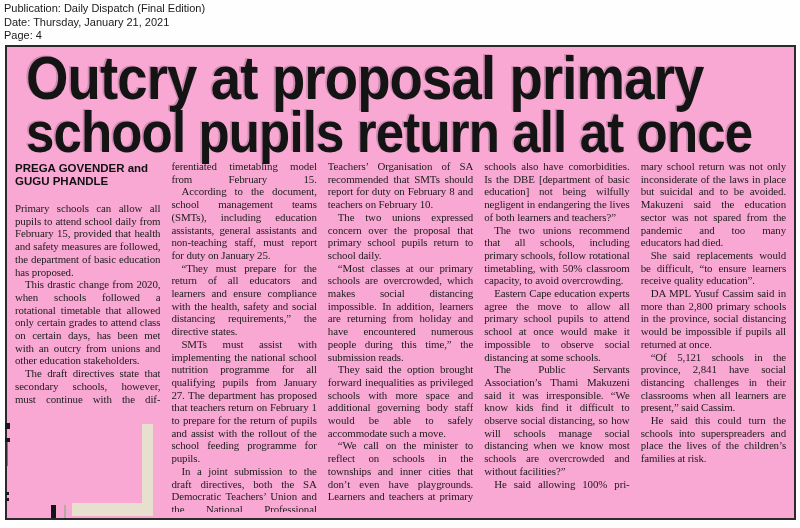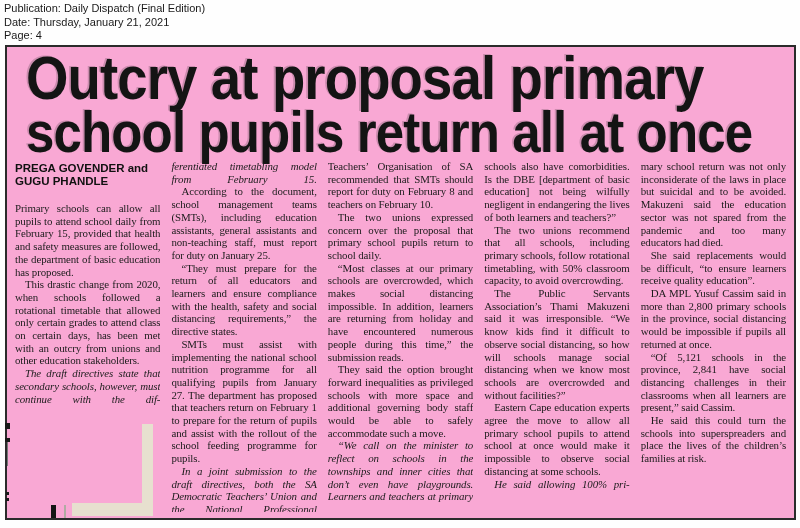--- a/index.html
+++ b/index.html
@@ -26,21 +26,21 @@
 
   
   .cols{position:absolute;left:8px;top:113px;width:771px;height:352px;
         display:flex;gap:11px;}
   .col{flex:1 1 0;overflow:hidden;}
   .byline{font-family:"Liberation Sans",sans-serif;font-weight:bold;
           font-size:11.5px;line-height:13px;margin:2px 0 14px 0;color:#111;}
   .col p{margin:0;font-size:10.9px;line-height:12.7px;text-align:justify;
          letter-spacing:-0.1px;color:#1b1b1b;}
   .col p.ind{text-indent:10px;}
-  .col p.cut{text-align-last:justify;font-style:italic;}
+  .col p.cut{text-align-last:justify;}
 
   
   .art{position:absolute;}
   .beige-v{left:142px;top:424px;width:11px;height:90px;}
   .beige-h{left:72px;top:503px;width:81px;height:13px;}
   .bar-black{left:51px;top:505px;width:5px;height:13px;background:#141414;}
   .bar-gray{left:64px;top:505px;width:2px;height:13px;background:#b0aca2;}
   .nub1{left:5px;top:423px;width:5px;height:6px;background:#1a1a1a;}
   .nub2{left:5px;top:438px;width:5px;height:4px;background:#1a1a1a;}
   .tick-line{left:7px;top:442px;width:1px;height:24px;background:#777;}
@@ -94,22 +94,22 @@
         <p>Teachers’ Organisation of SA recommended that SMTs should report for duty on February 8 and teachers on February 10.</p>
         <p class="ind">The two unions expressed concern over the proposal that primary school pupils return to school daily.</p>
         <p class="ind">“Most classes at our primary schools are overcrowded, which makes social distancing impossible. In addition, learners are returning from holiday and have encountered numerous people during this time,” the submission reads.</p>
         <p class="ind">They said the option brought forward inequalities as privileged schools with more space and additional governing body staff would be able to safely accommodate such a move.</p>
         <p class="ind cut">“We call on the minister to reflect on schools in the townships and inner cities that don’t even have playgrounds. Learners and teachers at primary</p>
       </div>
 
       <div class="col">
         <p>schools also have comorbidities. Is the DBE [department of basic education] not being wilfully negligent in endangering the lives of both learners and teachers?”</p>
         <p class="ind">The two unions recommend that all schools, including primary schools, follow rotational timetabling, with 50% classroom capacity, to avoid overcrowding.</p>
+        <p class="ind">Eastern Cape education experts agree the move to allow all primary school pupils to attend school at once would make it impossible to observe social distancing at some schools.</p>
         <p class="ind">The Public Servants Association’s Thami Makuzeni said it was irresponsible. “We know kids find it difficult to observe social distancing, so how will schools manage social distancing when we know most schools are overcrowded and without facilities?”</p>
-        <p class="ind">Eastern Cape education experts agree the move to allow all primary school pupils to attend school at once would make it impossible to observe social distancing at some schools.</p>
         <p class="ind cut">He said allowing 100% pri-</p>
       </div>
 
       <div class="col">
         <p>mary school return was not only inconsiderate of the laws in place but suicidal and to be avoided. Makuzeni said the education sector was not spared from the pandemic and too many educators had died.</p>
         <p class="ind">She said replacements would be difficult, “to ensure learners receive quality education”.</p>
         <p class="ind">DA MPL Yusuf Cassim said in more than 2,800 primary schools in the province, social distancing would be impossible if pupils all returned at once.</p>
         <p class="ind">“Of 5,121 schools in the province, 2,841 have social distancing challenges in their classrooms when all learners are present,” said Cassim.</p>
         <p class="ind">He said this could turn the schools into superspreaders and place the lives of the children’s families at risk.</p>
       </div>

